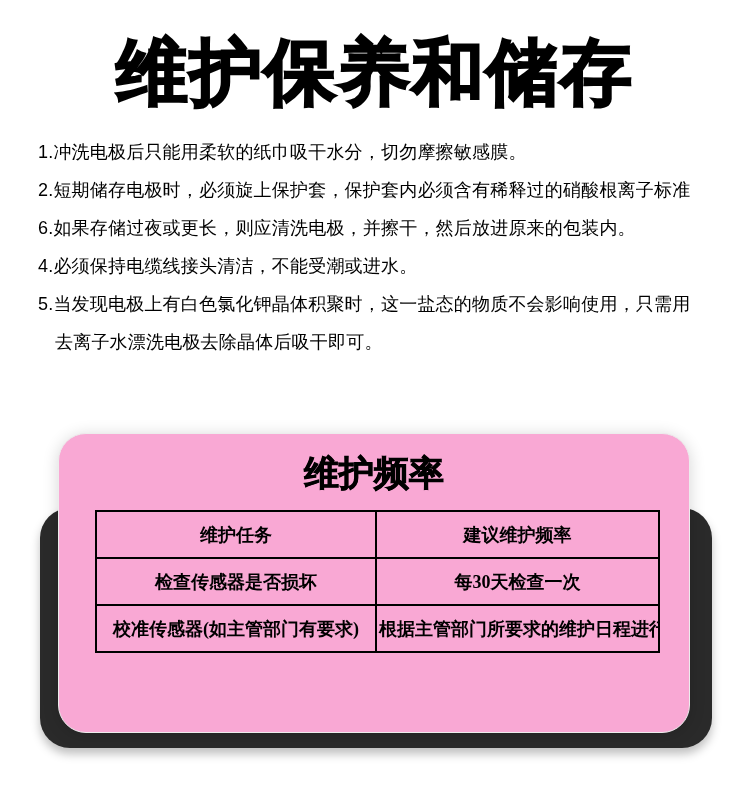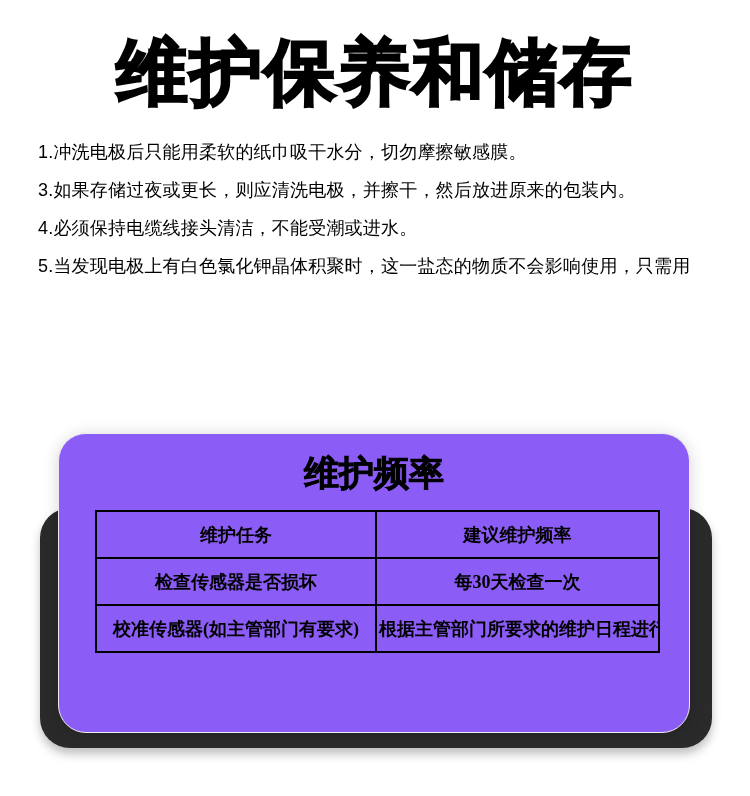--- a/index.html
+++ b/index.html
@@ -93,28 +93,30 @@
 </style>
 </head>
 <body style="color: rgb(0, 0, 0);">
 
 <div class="page">
 
   <h1 class="main-title">维护保养和储存</h1>
 
   <div class="instructions">
     <div class="ins-line">1.冲洗电极后只能用柔软的纸巾吸干水分，切勿摩擦敏感膜。</div>
-    <div class="ins-line">3.如果存储过夜或更长，则应清洗电极，并擦干，然后放进原来的包装内。</div>
+    <div class="ins-line">2.短期储存电极时，必须旋上保护套，保护套内必须含有稀释过的硝酸根离子标准</div>
+    <div class="ins-line">6.如果存储过夜或更长，则应清洗电极，并擦干，然后放进原来的包装内。</div>
     <div class="ins-line">4.必须保持电缆线接头清洁，不能受潮或进水。</div>
     <div class="ins-line">5.当发现电极上有白色氯化钾晶体积聚时，这一盐态的物质不会影响使用，只需用</div>
+    <div class="ins-line cont">去离子水漂洗电极去除晶体后吸干即可。</div>
   </div>
 
   <div class="panel-dark" style="background: rgb(42, 42, 42);"></div>
 
-  <div class="card" style="background: #8b5cf6;">
+  <div class="card" style="background: #f9a8d4;">
     <div class="card-title">维护频率</div>
 
     <table class="freq-table">
       <colgroup>
         <col class="col-task">
         <col class="col-freq">
       </colgroup>
       <tbody>
           <tr>
         <th>维护任务</th>

